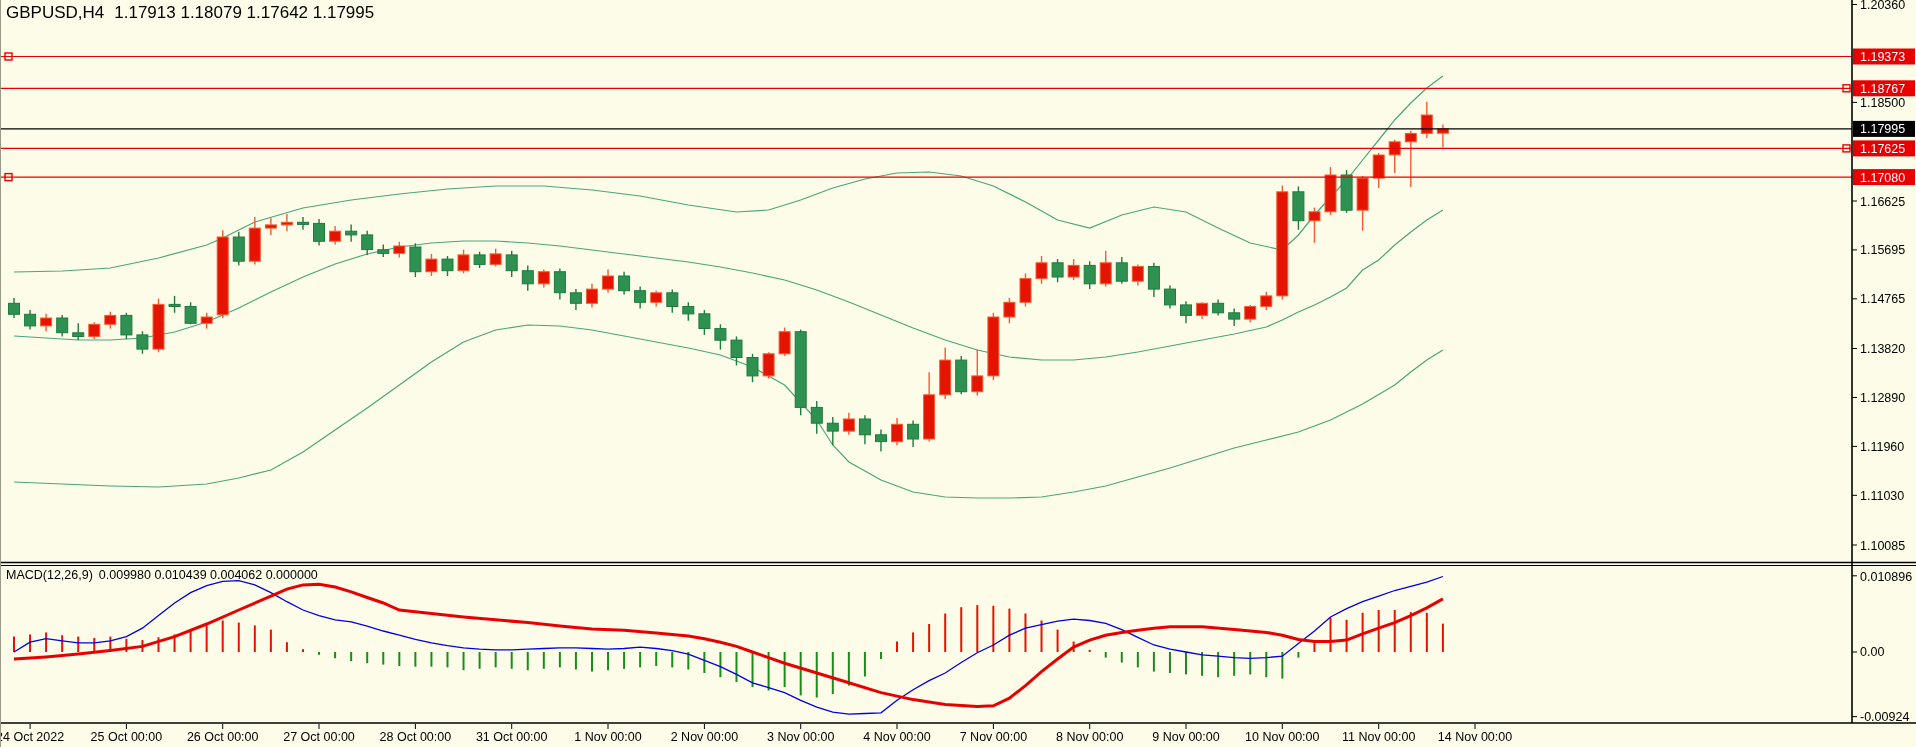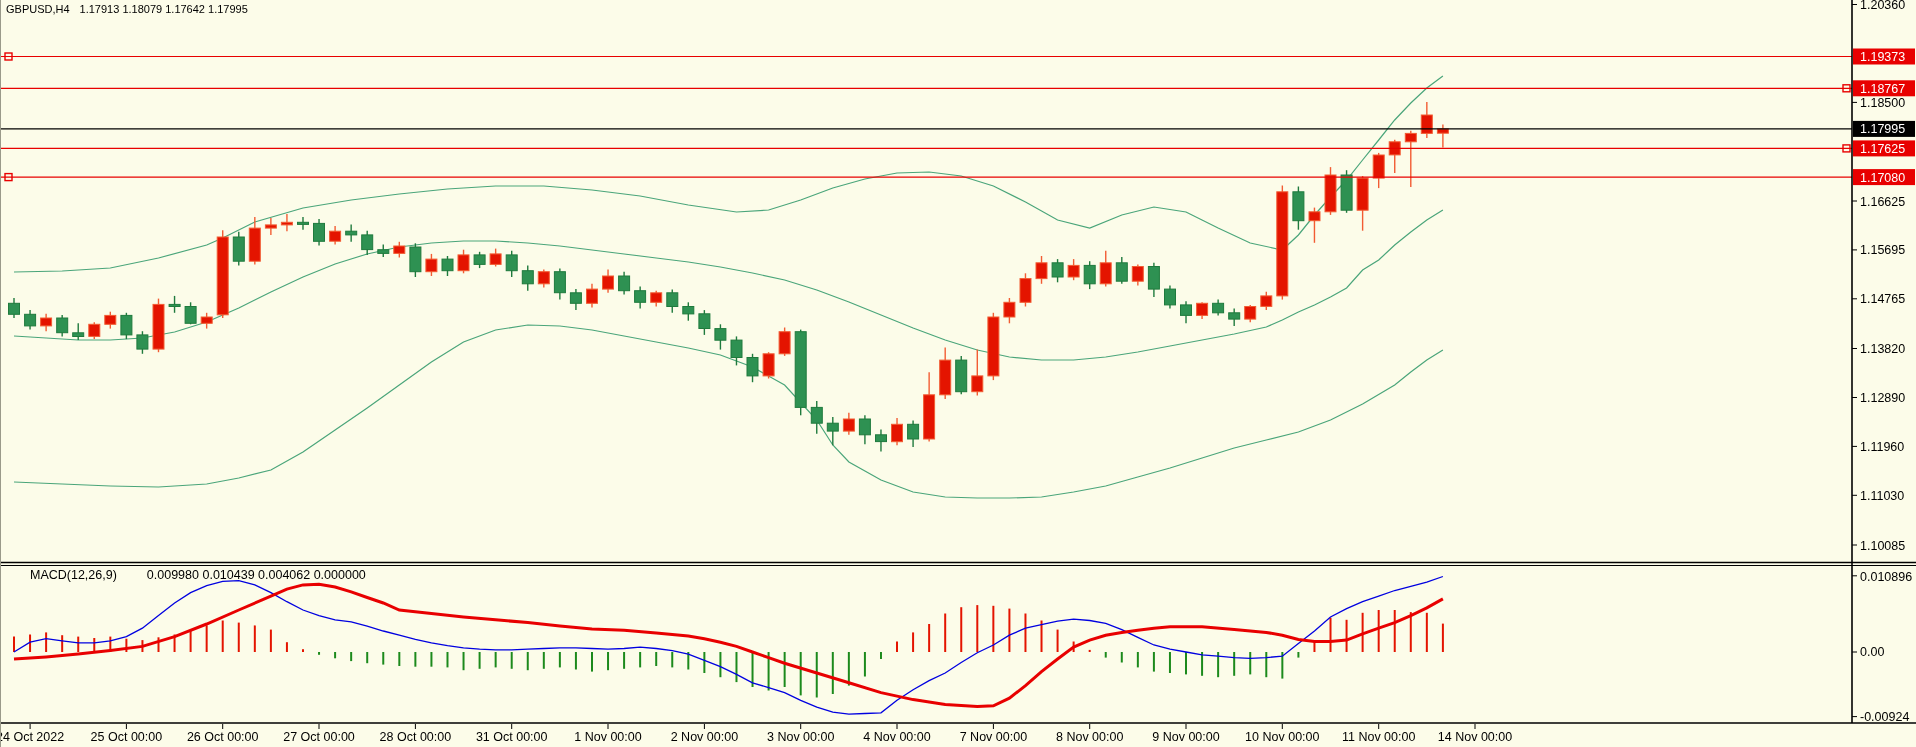--- a/index.html
+++ b/index.html
@@ -1,22 +1,22 @@
 <!DOCTYPE html>
 <html><head>
 <meta charset="utf-8">
 <style>
   html,body{margin:0;padding:0;background:#f4f4ec;}
   .screen{position:relative;width:1916px;height:747px;background:#fcfce9;overflow:hidden;
           font-family:"Liberation Sans",sans-serif;border-left:1px solid #9a9a8a;}
   .svg-host{position:absolute;left:0;top:0;width:1668px;height:747px;}
-  .chart-title{position:absolute;left:5px;top:3px;font-size:11px;color:#000;white-space:pre;}
+  .chart-title{position:absolute;left:5px;top:3px;font-size:17px;color:#000;white-space:pre;}
   .chart-title span{margin-right:10px;}
   .macd-title{position:absolute;left:5px;top:568px;font-size:12.5px;color:#000;white-space:pre;}
-  .macd-title span{margin-right:6px;margin-left:24px;}
+  .macd-title span{margin-right:6px;}
   svg text{font-family:"Liberation Sans",sans-serif;}
 </style>
 </head>
 <body>
 
 <div class="screen">
   <div class="svg-host" id="svg-host"><svg width="1916" height="747" viewBox="0 0 1916 747">
         <g>
           <polyline points="13.0,272.0 61.2,271.0 109.3,268.0 157.5,258.0 205.7,245.0 221.7,238.0 253.8,222.0 302.0,208.0 350.2,200.0 398.3,194.0 446.5,189.0 494.6,186.0 542.8,186.0 591.0,190.0 639.1,196.0 687.3,205.0 735.5,212.0 767.6,210.0 799.7,200.0 831.8,188.0 863.9,179.0 896.0,173.0 928.1,172.0 960.2,176.0 992.4,186.0 1024.5,202.0 1056.6,220.0 1088.7,228.0 1120.8,215.0 1152.9,207.0 1185.0,212.0 1217.1,228.0 1249.2,243.0 1281.3,250.0 1297.4,235.0 1313.5,215.0 1329.5,197.0 1345.6,180.0 1361.6,160.0 1377.7,140.0 1393.7,120.0 1409.8,103.0 1425.8,88.0 1441.9,76.0" fill="none" stroke="#4aa57a" stroke-width="1.2"></polyline>
           <polyline points="13.0,336.0 45.1,338.0 77.2,340.0 109.3,340.0 141.4,338.0 173.6,332.0 205.7,322.0 237.8,308.0 269.9,292.0 302.0,277.0 334.1,264.0 366.2,254.0 398.3,247.0 430.4,243.0 462.5,241.0 494.6,241.0 526.8,243.0 558.9,246.0 591.0,250.0 623.1,254.0 655.2,258.0 687.3,262.0 719.4,267.0 751.5,273.0 783.6,280.0 815.8,290.0 847.9,302.0 880.0,315.0 912.1,328.0 944.2,340.0 976.3,350.0 1008.4,357.0 1040.5,360.0 1072.6,360.0 1104.7,357.0 1136.8,352.0 1169.0,346.0 1201.1,340.0 1233.2,334.0 1265.3,327.0 1281.3,320.0 1297.4,312.0 1313.5,305.0 1329.5,297.0 1345.6,288.0 1361.6,270.0 1377.7,260.0 1393.7,245.0 1409.8,232.0 1425.8,220.0 1441.9,210.0" fill="none" stroke="#4aa57a" stroke-width="1.2"></polyline>

